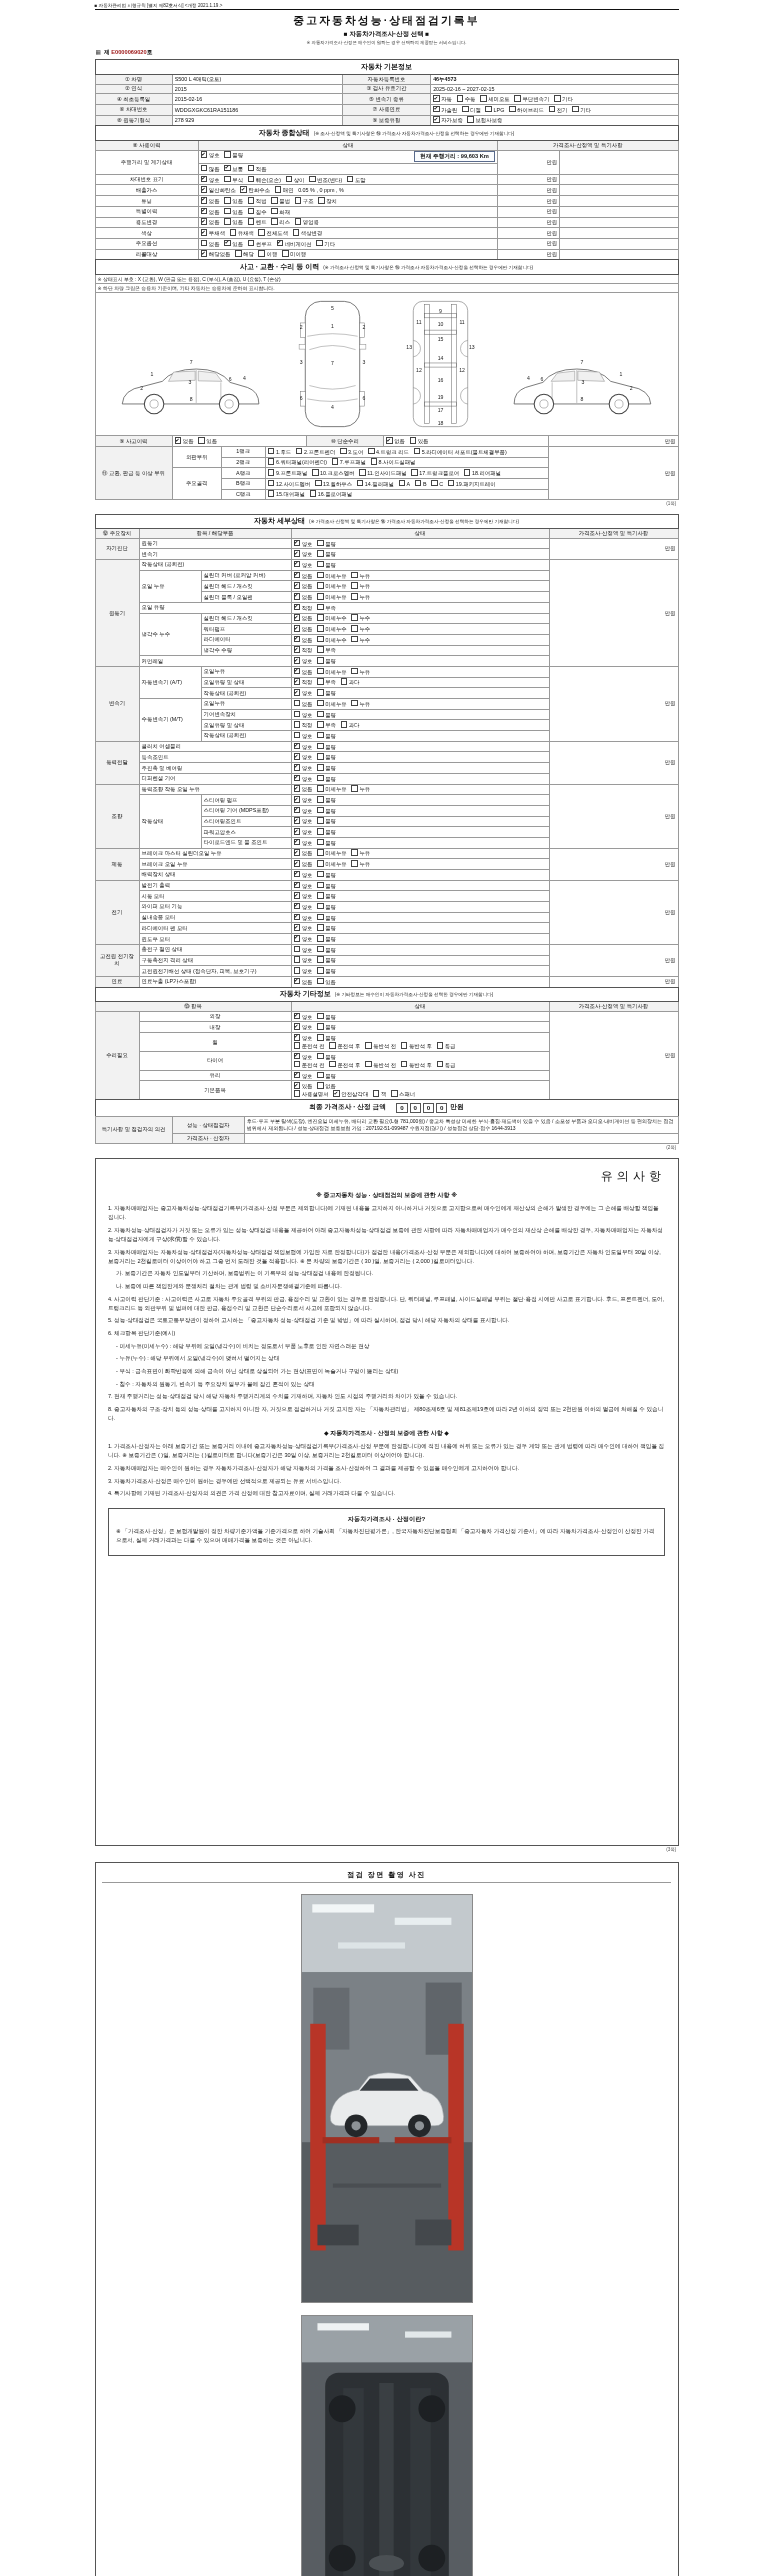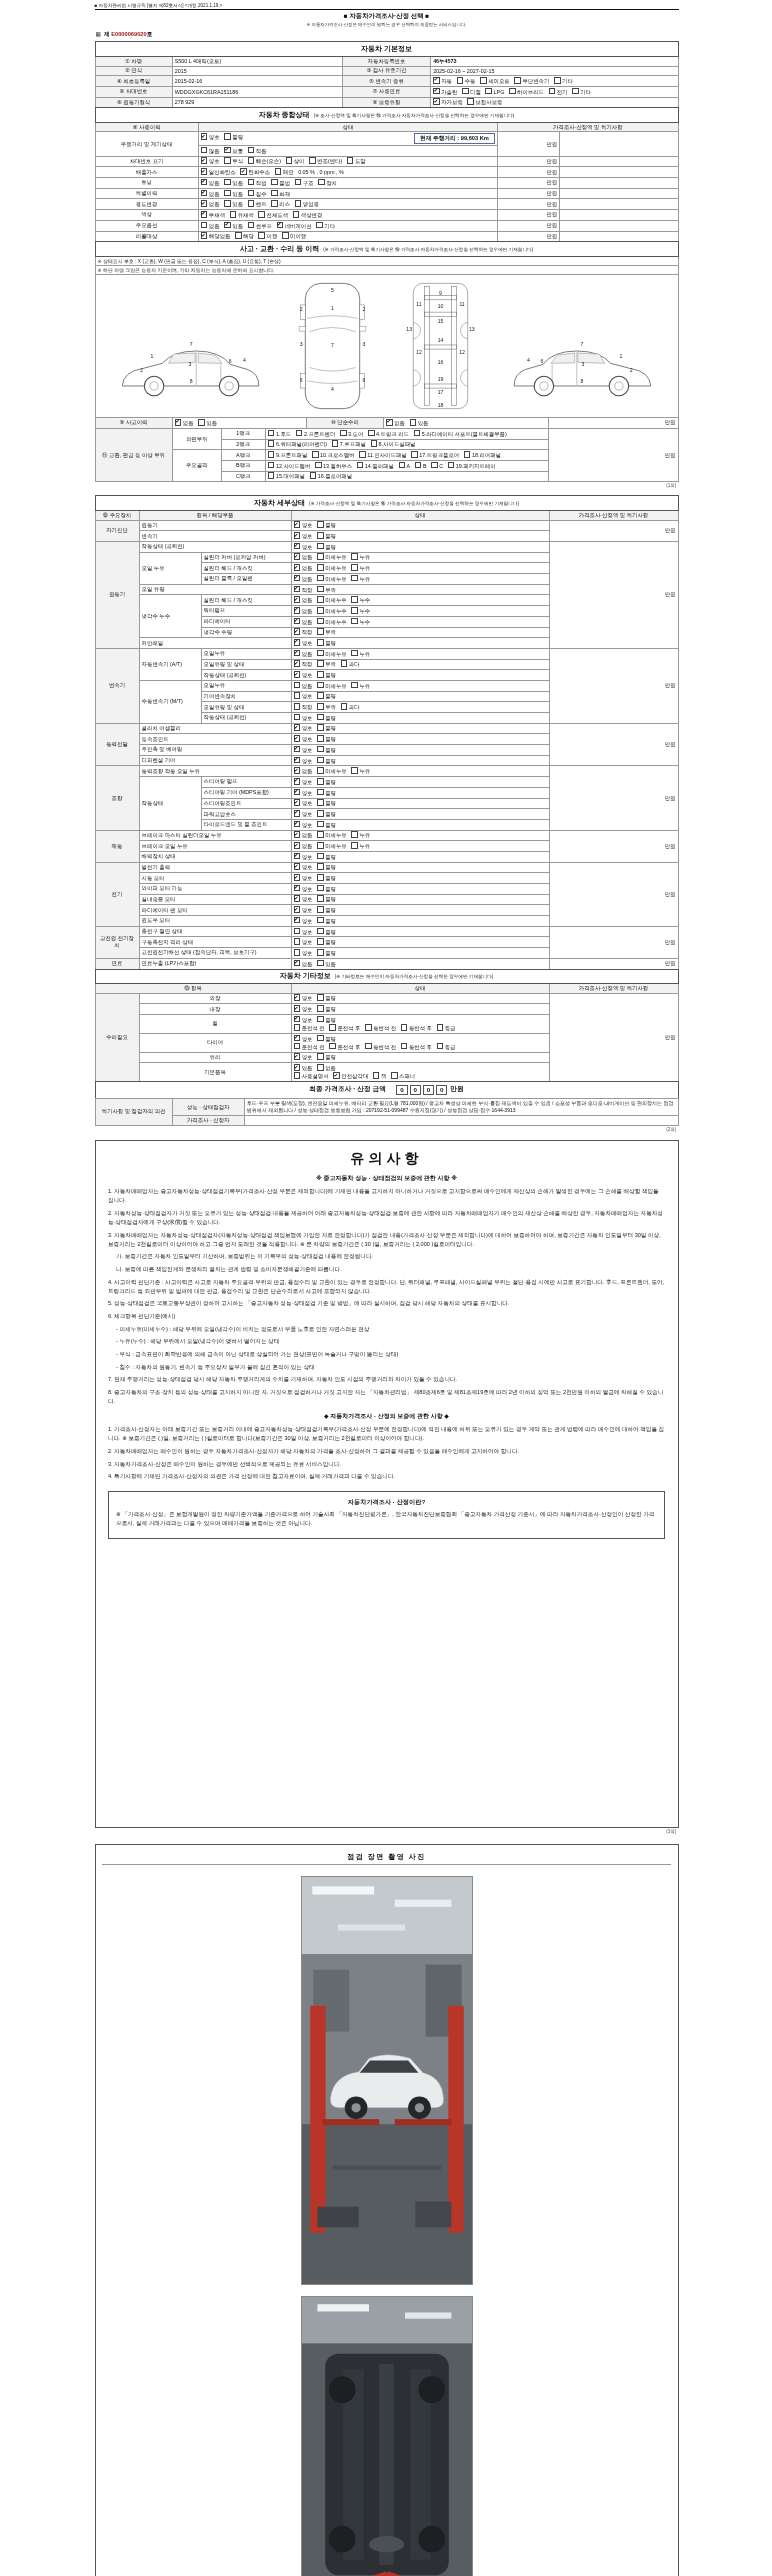--- a/index.html
+++ b/index.html
@@ -29,37 +29,38 @@
   .bx.c:after{content:"✔";position:absolute;left:-0.5px;top:-1.5px;font-size:5.2px;color:#000;}
   .badge{float:right;border:1px solid #5a6b8c;padding:0.5px 5.2px;font-weight:bold;font-size:5.7px;background:#fbfdff;}
   .optext{font-size:5px;line-height:1.45;text-align:left;}
   .gap{height:7.2px;}
   .pmark{text-align:right;font-size:4.6px;color:#555;padding:1px 2.1px 0 0;}
   .diagrow{display:flex;justify-content:space-around;align-items:flex-end;padding:3.1px 1px;}
   .dnum{font-size:10px;fill:#222;text-anchor:middle;font-family:"Liberation Sans",sans-serif;}
   .finalbar{border:1px solid #555;margin-top:-1px;text-align:center;padding:2.6px;font-size:6.7px;font-weight:bold;}
   .obox{display:inline-block;width:9.3px;height:8.2px;border:0.8px solid #555;margin:0 1px;font-size:6.2px;line-height:8.2px;vertical-align:-1.5px;}
   .notice{border:1px solid #555;padding:8.2px 12.4px;min-height:670px;margin-top:1px;}
-  .ntitle{text-align:center;font-weight:bold;font-size:14px;letter-spacing:4.1px;margin:1px 0 6.2px;}
+  .ntitle{text-align:right;font-weight:normal;font-size:12px;letter-spacing:4.1px;margin:1px 0 6.2px;}
   .nhead{text-align:center;font-weight:bold;font-size:6px;margin:6.2px 0 4.1px;}
   .np{font-size:5.6px;line-height:1.62;margin:3.6px 0;color:#161616;}
   .np.ind{margin-left:8.2px;}
   .qbox{border:0.8px solid #555;margin-top:9.3px;padding:4.1px 7.2px 6.2px;}
   .qtitle{text-align:center;font-weight:bold;font-size:6.2px;margin:2.1px 0 3.1px;}
   .pbox{border:1px solid #555;margin-top:2.1px;padding:5.2px 6.2px 13.4px;}
   .ptitle{text-align:center;font-weight:bold;font-size:7px;letter-spacing:1.5px;padding:2.1px;border-bottom:0.5px solid #999;}
   .photo{display:block;margin:11.3px auto 0;border:0.5px solid #8a8a8a;background:#555;}
 </style>
 </head>
 <body>
 
 <div class="col">
 
   <div class="formref">■ 자동차관리법 시행규칙 [별지 제82호서식] &lt;개정 2021.1.19.&gt;</div>
   <div class="toprule"></div>
+  <div class="doctitle">중고자동차성능·상태점검기록부</div>
   <div class="subtitle">■ 자동차가격조사·산정 선택 ■</div>
   <div class="subnote">※ 자동차가격조사·산정은 매수인이 원하는 경우 선택하여 제공받는 서비스입니다.</div>
   <div class="docno">
     <span class="icon">▦</span>
     <span>제</span>
     <span class="red">E0000069020</span><span>호</span>
   </div>
 
   <table>
     <colgroup>

